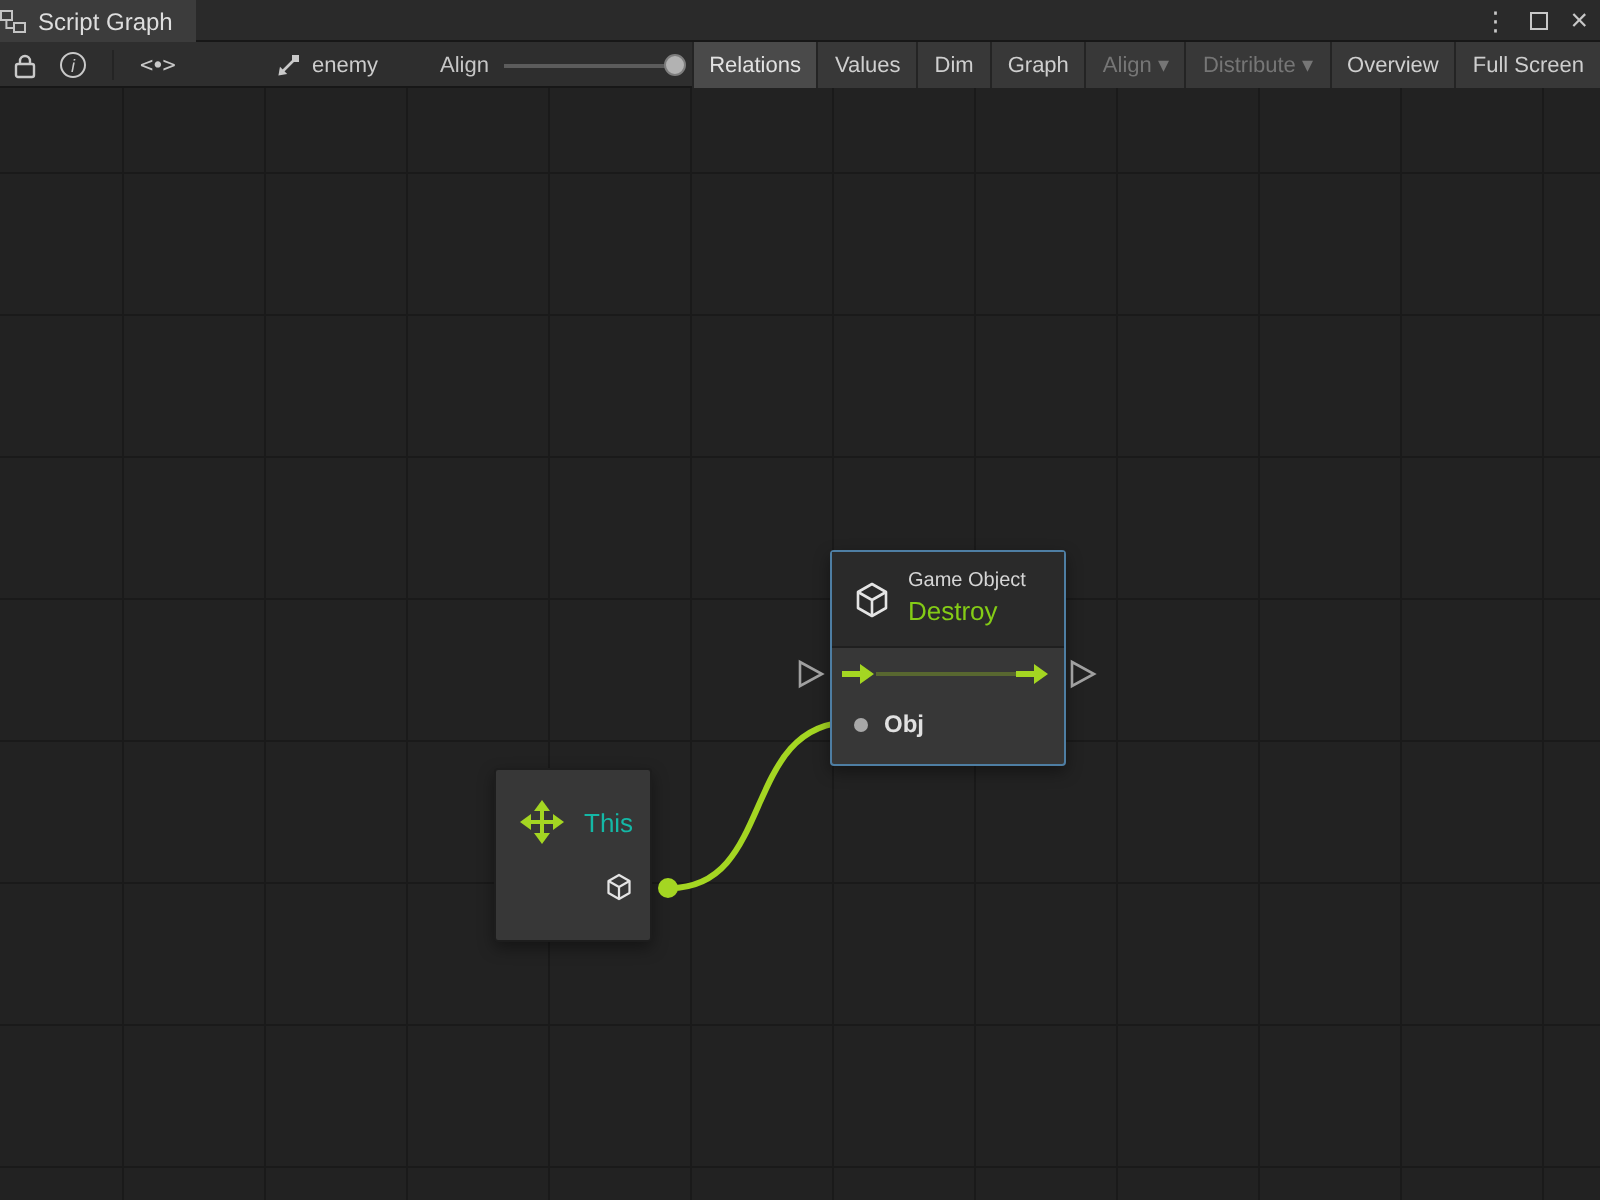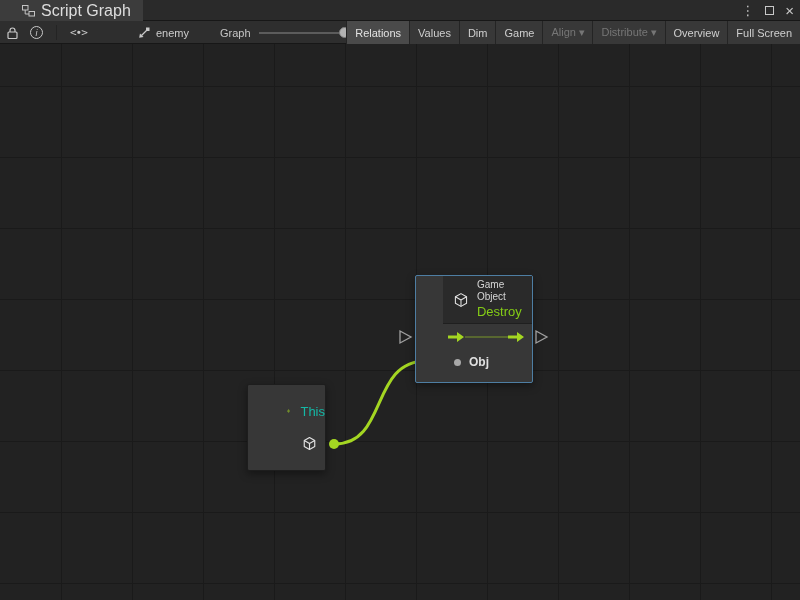--- a/index.html
+++ b/index.html
@@ -1,21 +1,21 @@
 <!DOCTYPE html>
 <html><head>
 <meta charset="utf-8">
 <style>
   * { margin:0; padding:0; box-sizing:border-box; }
   html,body { width:800px; height:600px; background:#1e1e1e; font-family:"Liberation Sans", sans-serif; }
   .stage { position:relative; width:800px; height:600px; overflow:hidden; background:#222; }
 
   
   .titlebar { position:absolute; top:0; left:0; right:0; height:21px; background:#2a2a2a; border-bottom:1px solid #171717; z-index:10; }
-  .tab { position:absolute; left:0; top:0; height:21px; background:#3c3c3c; display:flex; align-items:center; gap:6px; padding:0 12px 0 22px; color:#dedede; font-size:16px;text-align:right; }
+  .tab { position:absolute; left:0; top:0; height:21px; background:#3c3c3c; display:flex; align-items:center; gap:6px; padding:0 12px 0 0; color:#dedede; font-size:12px;text-align:right; }
   .tb-controls { position:absolute; right:6px; top:0; height:21px; display:flex; align-items:center; gap:11px; color:#c8c8c8; }
   .kebab { font-size:13px; line-height:1; cursor:default; }
   .maxbox { width:9px; height:9px; border:1px solid #c8c8c8; display:inline-block; }
   .closex { font-size:15px; line-height:1; }
 
   
   .toolbar { position:absolute; top:21px; left:0; right:0; height:23px; background:#2e2e2e; border-bottom:1px solid #171717; z-index:10; font-size:11px; color:#cccccc; }
   .toolbar .abs { position:absolute; top:0; height:23px; display:flex; align-items:center; }
   .t-lock   { left:6px; }
   .t-info   { left:30px; }
@@ -38,21 +38,21 @@
     background-image:
       linear-gradient(to right, #1a1a1a 1px, transparent 1px),
       linear-gradient(to bottom, #1a1a1a 1px, transparent 1px);
     background-size:71px 71px, 71px 71px;
     background-position:61px 0, 0 42px; }
   .wires, .overlay { position:absolute; inset:0; width:100%; height:100%; }
   .wires { z-index:1; }
   .overlay { z-index:3; pointer-events:none; }
 
   
-  .node { position:absolute; z-index:2; border-radius:2px; box-shadow:0 3px 8px rgba(0,0,0,0.4);padding-left:27px; }
+  .node { position:absolute; z-index:2; border-radius:2px; box-shadow:0 3px 8px rgba(0,0,0,0.4); }
   .node-destroy { left:415px; top:231px; width:118px; height:108px; background:#373737; border:1px solid #4e7ea3; }
   .node-header { height:48px; background:#2a2a2a; border-bottom:1px solid #1f1f1f; display:flex; align-items:center; padding:0 8px 0 10px; gap:8px; }
   .node-titles { display:flex; flex-direction:column; line-height:1.25; }
   .node-category { font-size:10px; color:#d6d6d6; }
   .node-title { font-size:13px; color:#84cc16; }
   .flow-row { position:relative; height:26px; }
   .rel-line { position:absolute; left:22px; right:22px; top:12px; height:2px; background:rgba(164,214,34,0.3); }
   .flow-in  { position:absolute; left:5px;  top:7px; }
   .flow-out { position:absolute; right:8px; top:7px; }
   .obj-row { height:24px; display:flex; align-items:center; padding-left:11px; gap:8px; }
@@ -99,31 +99,31 @@
     <span class="abs t-code">&lt;∙&gt;</span>
     <span class="abs t-graphref">
       <svg width="12" height="12" viewBox="0 0 12 12">
         <rect x="8" y="0.5" width="3.5" height="3.5" fill="#c9c9c9"></rect>
         <path d="M8.5 3.5 L3.5 8.5" stroke="#c9c9c9" stroke-width="1.3"></path>
         <polygon points="1.2,10.8 2,6.4 5.6,10" fill="#c9c9c9"></polygon>
       </svg>
       <span>enemy</span>
     </span>
     <span class="abs t-zoom">
-      <span class="zoom-label">Graph</span>
+      <span class="zoom-label">Align</span>
       <span class="zoom-track">
         <span class="zoom-knob"></span>
       </span>
       <span class="zoom-value">1x</span>
     </span>
     <div class="btn-group">
       <button class="tbtn active">Relations</button>
       <button class="tbtn">Values</button>
       <button class="tbtn">Dim</button>
-      <button class="tbtn">Game</button>
+      <button class="tbtn">Graph</button>
       <button class="tbtn disabled">Align ▾</button>
       <button class="tbtn disabled">Distribute ▾</button>
       <button class="tbtn">Overview</button>
       <button class="tbtn">Full Screen</button>
     </div>
   </div>
 
   <div class="canvas">
 
     <svg class="wires">

